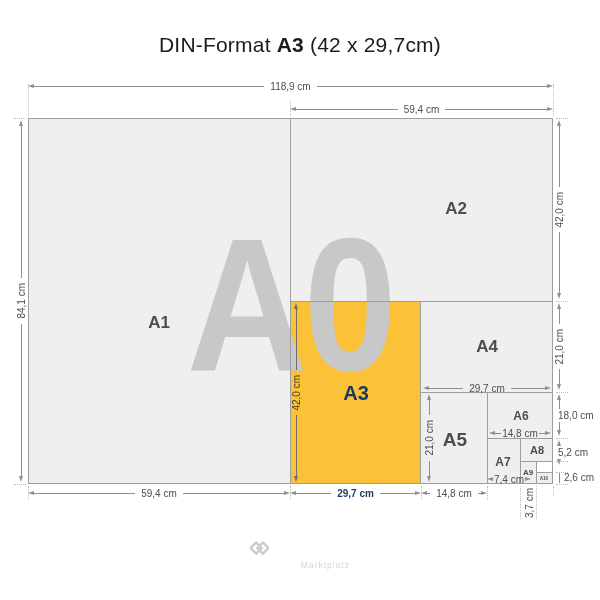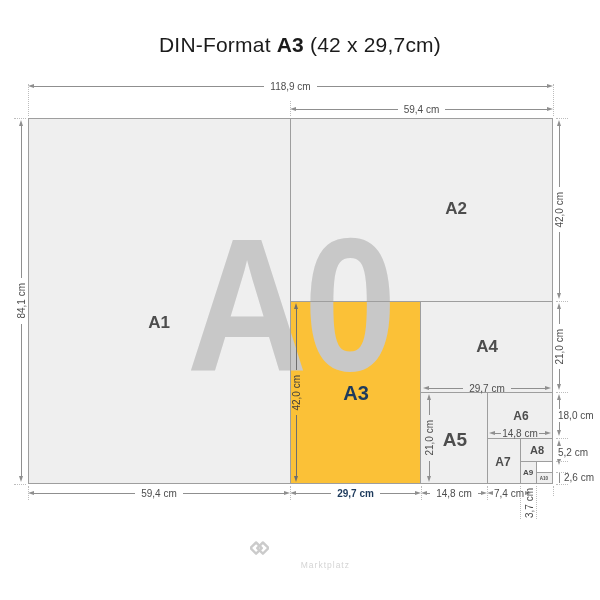--- a/index.html
+++ b/index.html
@@ -155,21 +155,21 @@
   <span class="ln"></span>
     <span class="arr arr-r"></span>
 </div>
 <div class="dim dim-h" style="left:421px;top:487px;width:66px;">
   <span class="arr arr-l"></span>
     <span class="ln"></span>
   <span class="lbl">14,8 cm</span>
   <span class="ln"></span>
     <span class="arr arr-r"></span>
 </div>
-<div class="dim dim-h tight" style="left:487px;top:487px;width:33px;">
+<div class="dim dim-h tight" style="left:487px;top:473px;width:33px;">
   <span class="arr arr-l"></span>
     <span class="ln"></span>
   <span class="lbl">7,4 cm</span>
   <span class="ln"></span>
     <span class="arr arr-r"></span>
 </div>
 <div class="dim dim-v" style="left:523px;top:488px;height:32px;">
   <span class="lbl" style="padding:0;">3,7 cm</span>
 </div>
 

